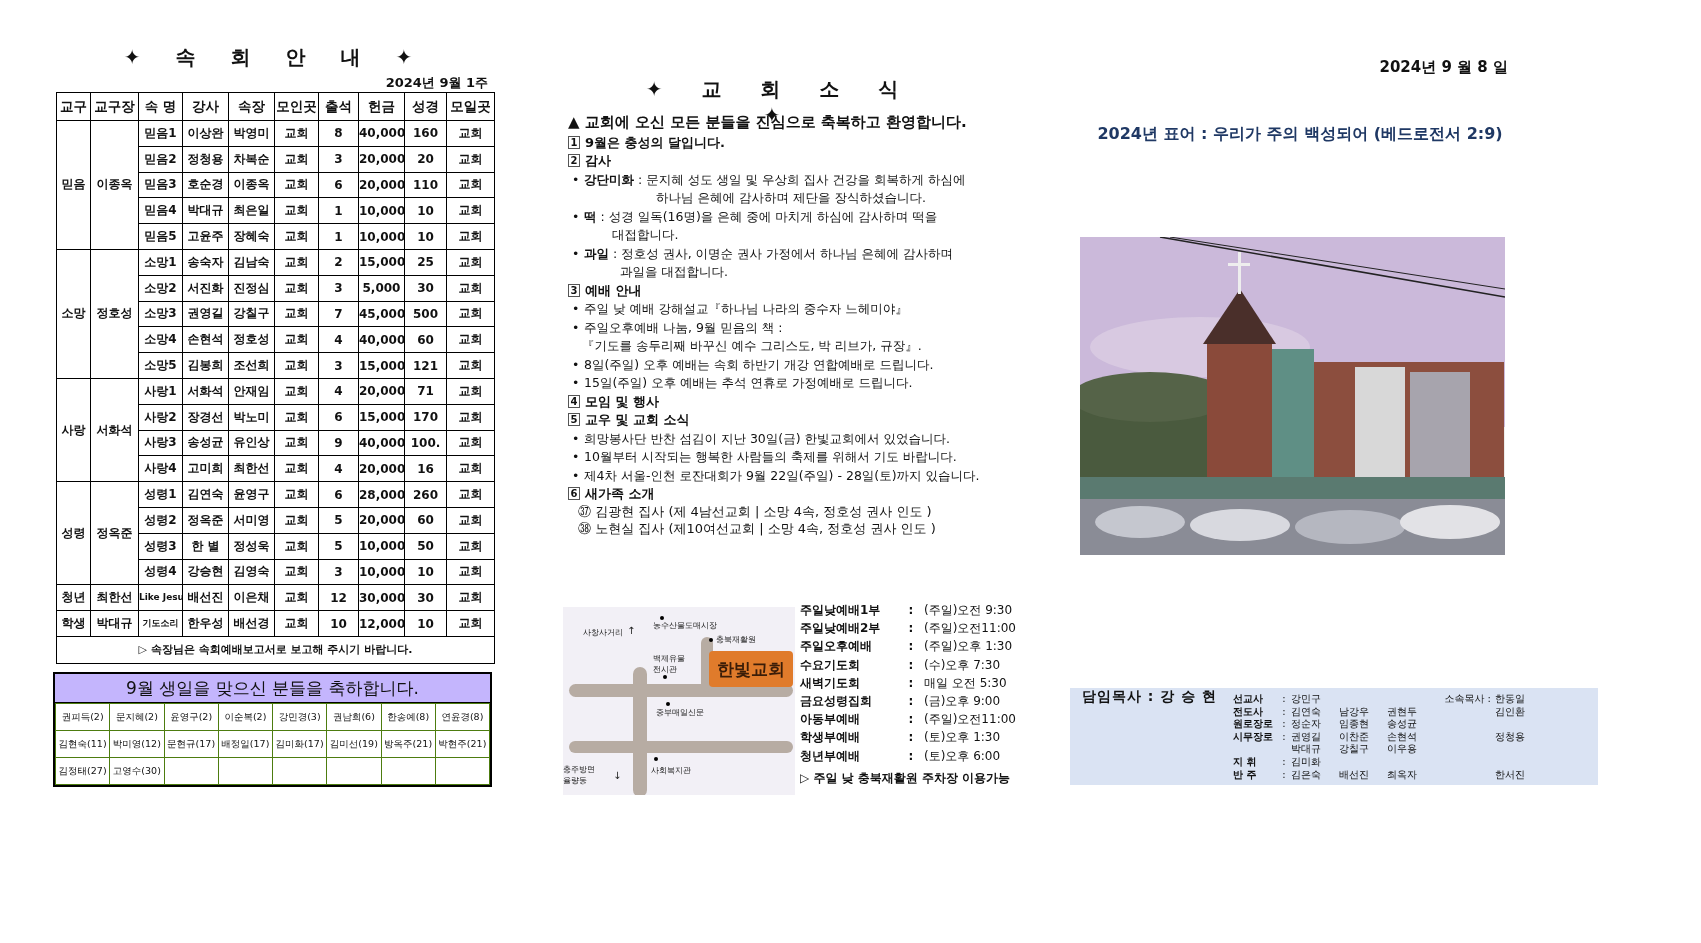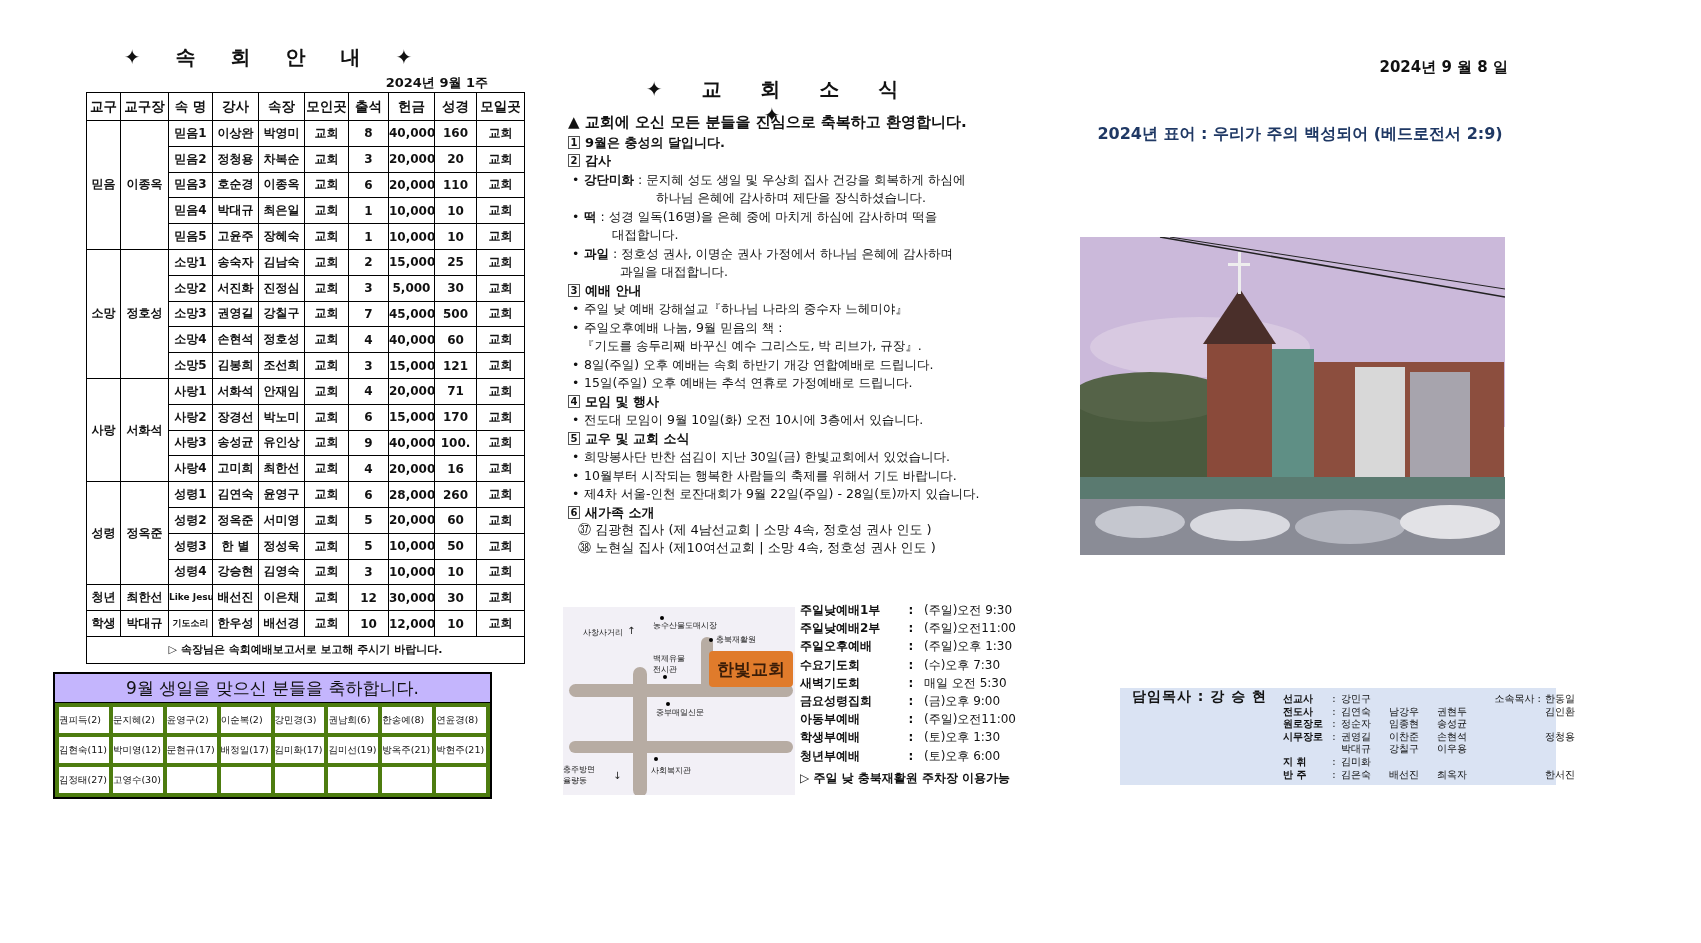--- a/index.html
+++ b/index.html
@@ -7,33 +7,33 @@
     width: 1701px; height: 943px; background: #ffffff; position: relative; overflow: hidden;
     font-family: "DejaVu Sans", "Liberation Sans", sans-serif; color: #111;
   }
   .abs { position: absolute; }
 
   
   #cell-title { left: 55px; top: 44px; width: 440px; text-align: center; font-size: 20px; font-weight: bold; letter-spacing: 14px; }
   #cell-week { left: 300px; top: 74px; width: 188px; text-align: right; font-size: 13px; font-weight: bold; }
   table.cell-table {
     position: absolute; left: 56px; top: 92px; width: 438px; border-collapse: collapse;
-    font-size: 12px; font-weight: bold; table-layout: fixed; margin-left: 30px;
+    font-size: 12px; font-weight: bold; table-layout: fixed;
   }
   table.cell-table th, table.cell-table td {
     border: 1px solid #000; text-align: center; height: 24.8px; padding: 0; white-space: nowrap; overflow: hidden;
   }
   table.cell-table th { font-size: 13.5px; height: 27px; }
   table.cell-table td.small { font-size: 9px; line-height: 9px; }
   table.cell-table td.note { font-size: 11px; height: 26px; }
 
   #bday-box { left: 53px; top: 672px; width: 435px; border: 2px solid #000; }
   #bday-head { background: #c4b5fd; text-align: center; font-size: 17px; height: 28px; line-height: 28px; border-bottom: 1px solid #000; }
   table.bday { width: 100%; border-collapse: collapse; table-layout: fixed; font-size: 9.5px; }
-  table.bday td { border: 4px solid #4d7c0f; height: 26px; text-align: left; padding: 0; white-space: nowrap; overflow: hidden; }
+  table.bday td { border: 1px solid #4d7c0f; height: 26px; text-align: center; padding: 0; white-space: nowrap; overflow: hidden; }
 
   
   #news-title { left: 620px; top: 76px; width: 320px; text-align: center; font-size: 20px; font-weight: bold; letter-spacing: 16px; }
   #news { left: 568px; top: 114px; width: 470px; font-size: 12.5px; line-height: 17.5px; }
   #news .welcome { font-size: 15px; font-weight: bold; margin-bottom: 2px; }
   #news .sec { font-weight: bold; font-size: 13px; margin-top: 1px; }
   #news .num { display: inline-block; font-size: 10px; border: 1px solid #555; width: 10px; height: 11px; line-height: 11px; text-align: center; margin-right: 5px; vertical-align: 1px; }
   #news .item { padding-left: 16px; position: relative; margin: 1px 0; }
   #news .item::before { content: "•"; position: absolute; left: 4px; }
   #news .cont { padding-left: 88px; }
@@ -58,21 +58,21 @@
   #parking { left: 800px; top: 770px; font-size: 12px; font-weight: bold; }
 
   
   #date { left: 1320px; top: 58px; width: 188px; text-align: right; font-size: 15px; font-weight: bold; }
   #motto { left: 1080px; top: 124px; width: 440px; text-align: center; font-size: 16px; font-weight: bold; color: #1f3864; }
   #photo {
     left: 1080px; top: 237px; width: 425px; height: 318px; overflow: hidden;
     background: linear-gradient(180deg, #c9b7d6 0%, #d8c3d6 38%, #6b6a55 60%, #3a4a3a 75%, #9a9aa4 100%);
     box-shadow: 0 0 8px 6px #fff inset;
   }
-  #staff-box { left: 1120px; top: 688px; width: 436px; height: 97px; background: #dae3f3; font-size: 10px; }
+  #staff-box { left: 1070px; top: 688px; width: 528px; height: 97px; background: #dae3f3; font-size: 10px; }
   #pastor { position: absolute; left: 12px; top: 0px; font-size: 14px; font-weight: bold; letter-spacing: 1px; }
   .staff-row { position: absolute; left: 163px; display: flex; height: 12px; line-height: 12px; }
   .staff-row .role { width: 44px; font-weight: bold; }
   .staff-row .colon { width: 14px; text-align: center; }
   .staff-row .n { width: 48px; }
 </style>
 </head>
 <body>
 
 <div id="cell-title" class="abs">✦ 속 회 안 내 ✦</div>
@@ -380,21 +380,20 @@
   <div class="cont3">과일을 대접합니다.</div>
 
   <div class="sec"><span class="num">3</span><span>예배 안내</span></div>
   <div class="item">주일 낮 예배 강해설교『하나님 나라의 중수자 느헤미야』</div>
   <div class="item">주일오후예배 나눔, 9월 믿음의 책 :</div>
   <div style="padding-left:14px">『기도를 송두리째 바꾸신 예수 그리스도, 박 리브가, 규장』.</div>
   <div class="item">8일(주일) 오후 예배는 속회 하반기 개강 연합예배로 드립니다.</div>
   <div class="item">15일(주일) 오후 예배는 추석 연휴로 가정예배로 드립니다.</div>
 
   <div class="sec"><span class="num">4</span><span>모임 및 행사</span></div>
-  <div class="item">전도대 모임이 9월 10일(화) 오전 10시에 3층에서 있습니다.</div>
 
   <div class="sec"><span class="num">5</span><span>교우 및 교회 소식</span></div>
   <div class="item">희망봉사단 반찬 섬김이 지난 30일(금) 한빛교회에서 있었습니다.</div>
   <div class="item">10월부터 시작되는 행복한 사람들의 축제를 위해서 기도 바랍니다.</div>
   <div class="item">제4차 서울-인천 로잔대회가 9월 22일(주일) - 28일(토)까지 있습니다.</div>
 
   <div class="sec"><span class="num">6</span><span>새가족 소개</span></div>
   <div class="newfam">㊲ 김광현 집사 (제 4남선교회 | 소망 4속, 정호성 권사 인도 )</div>
   <div class="newfam">㊳ 노현실 집사 (제10여선교회 | 소망 4속, 정호성 권사 인도 )</div>
 </div>

